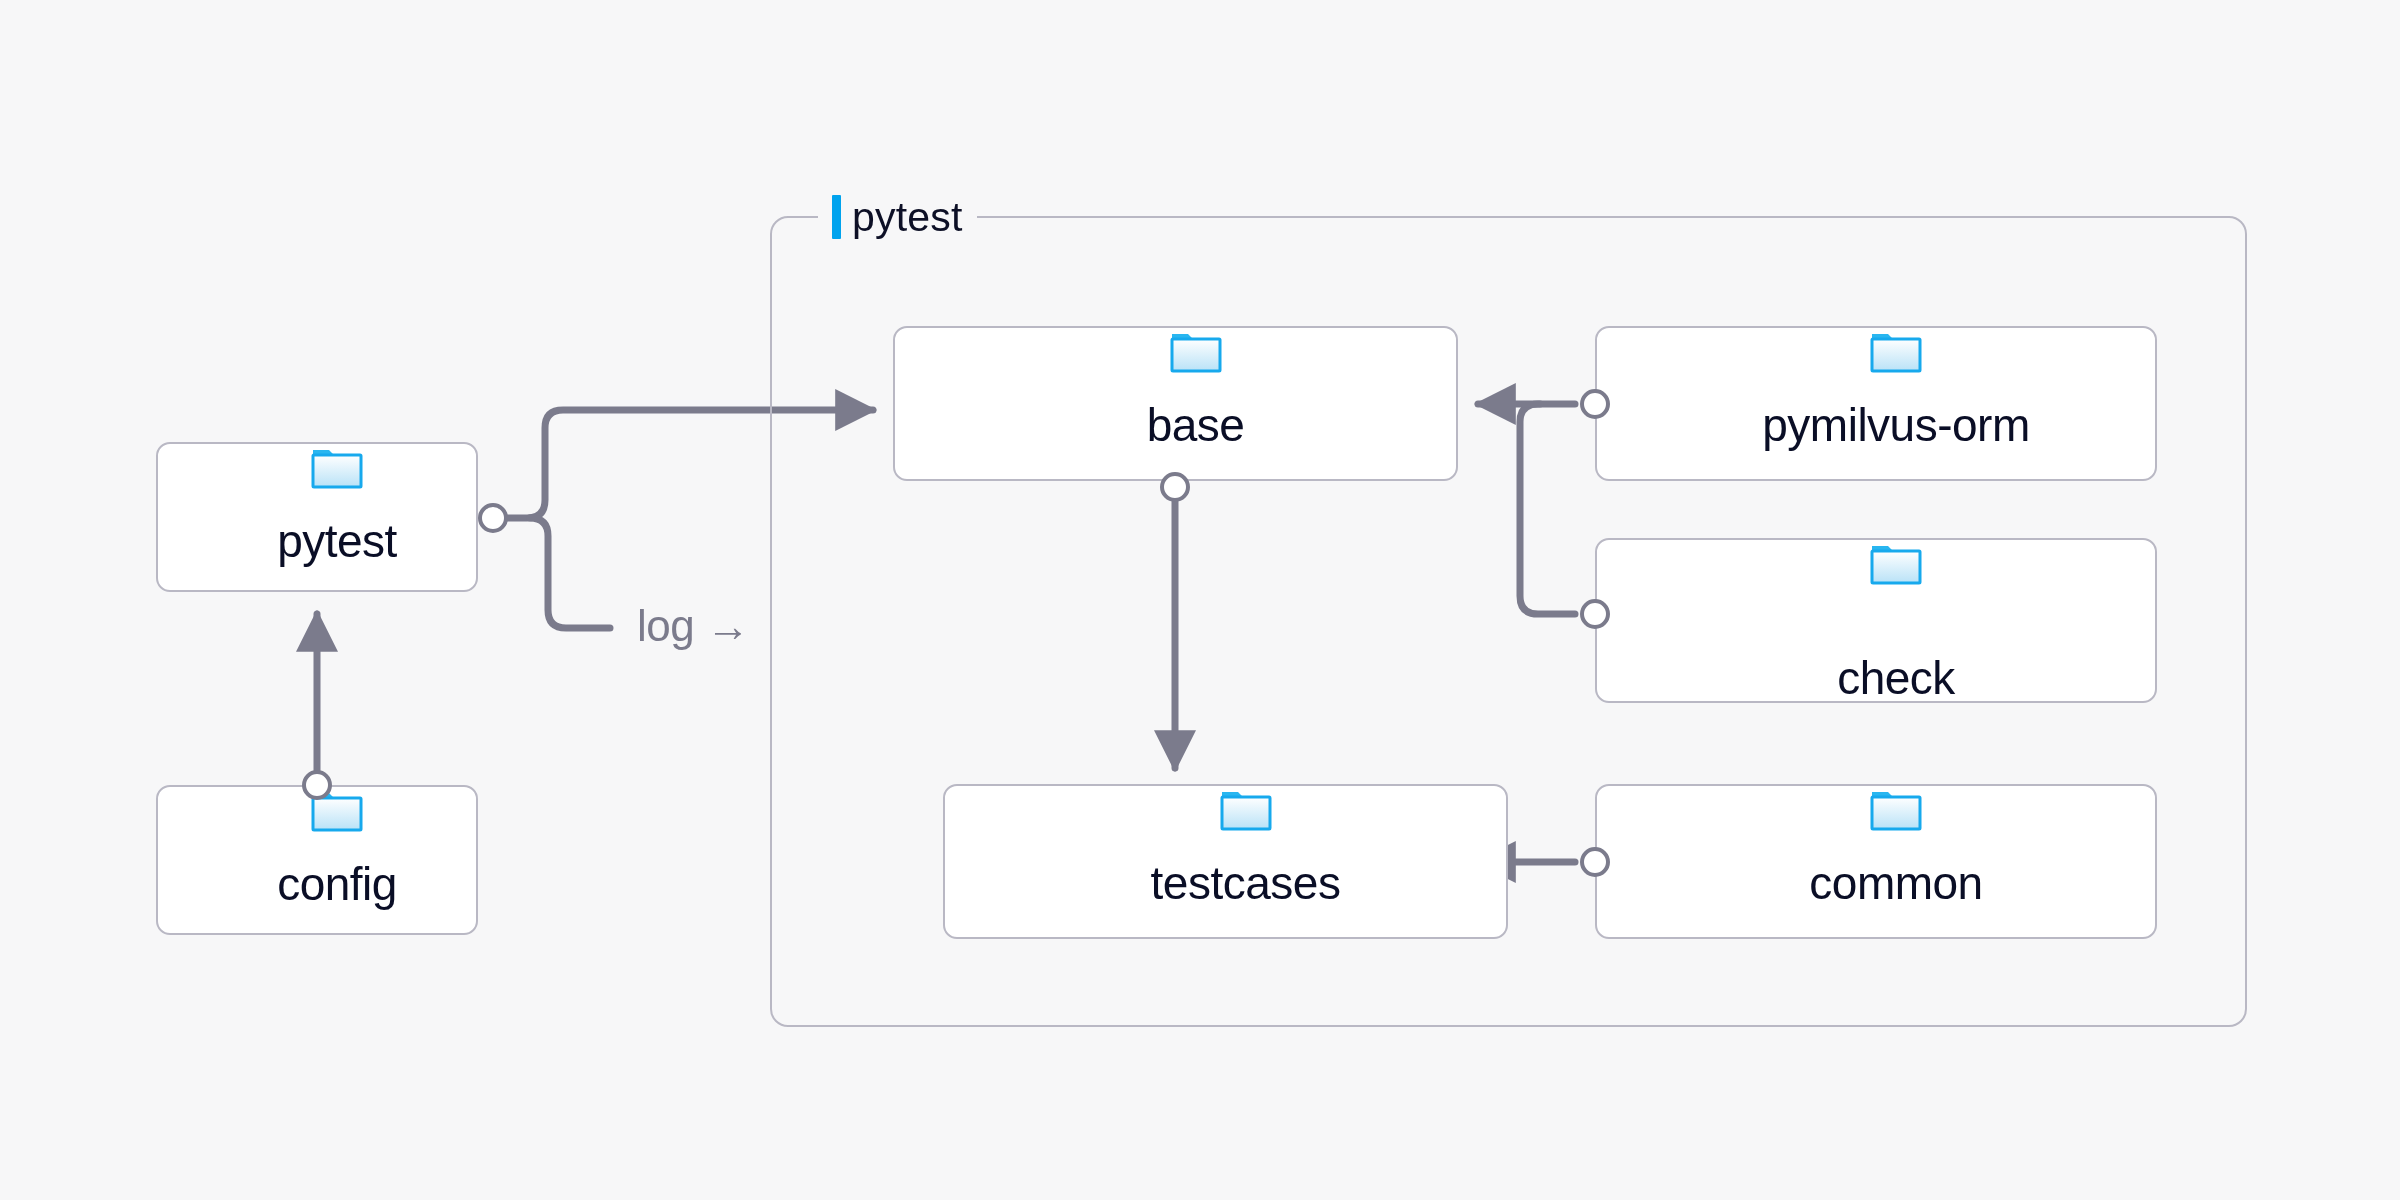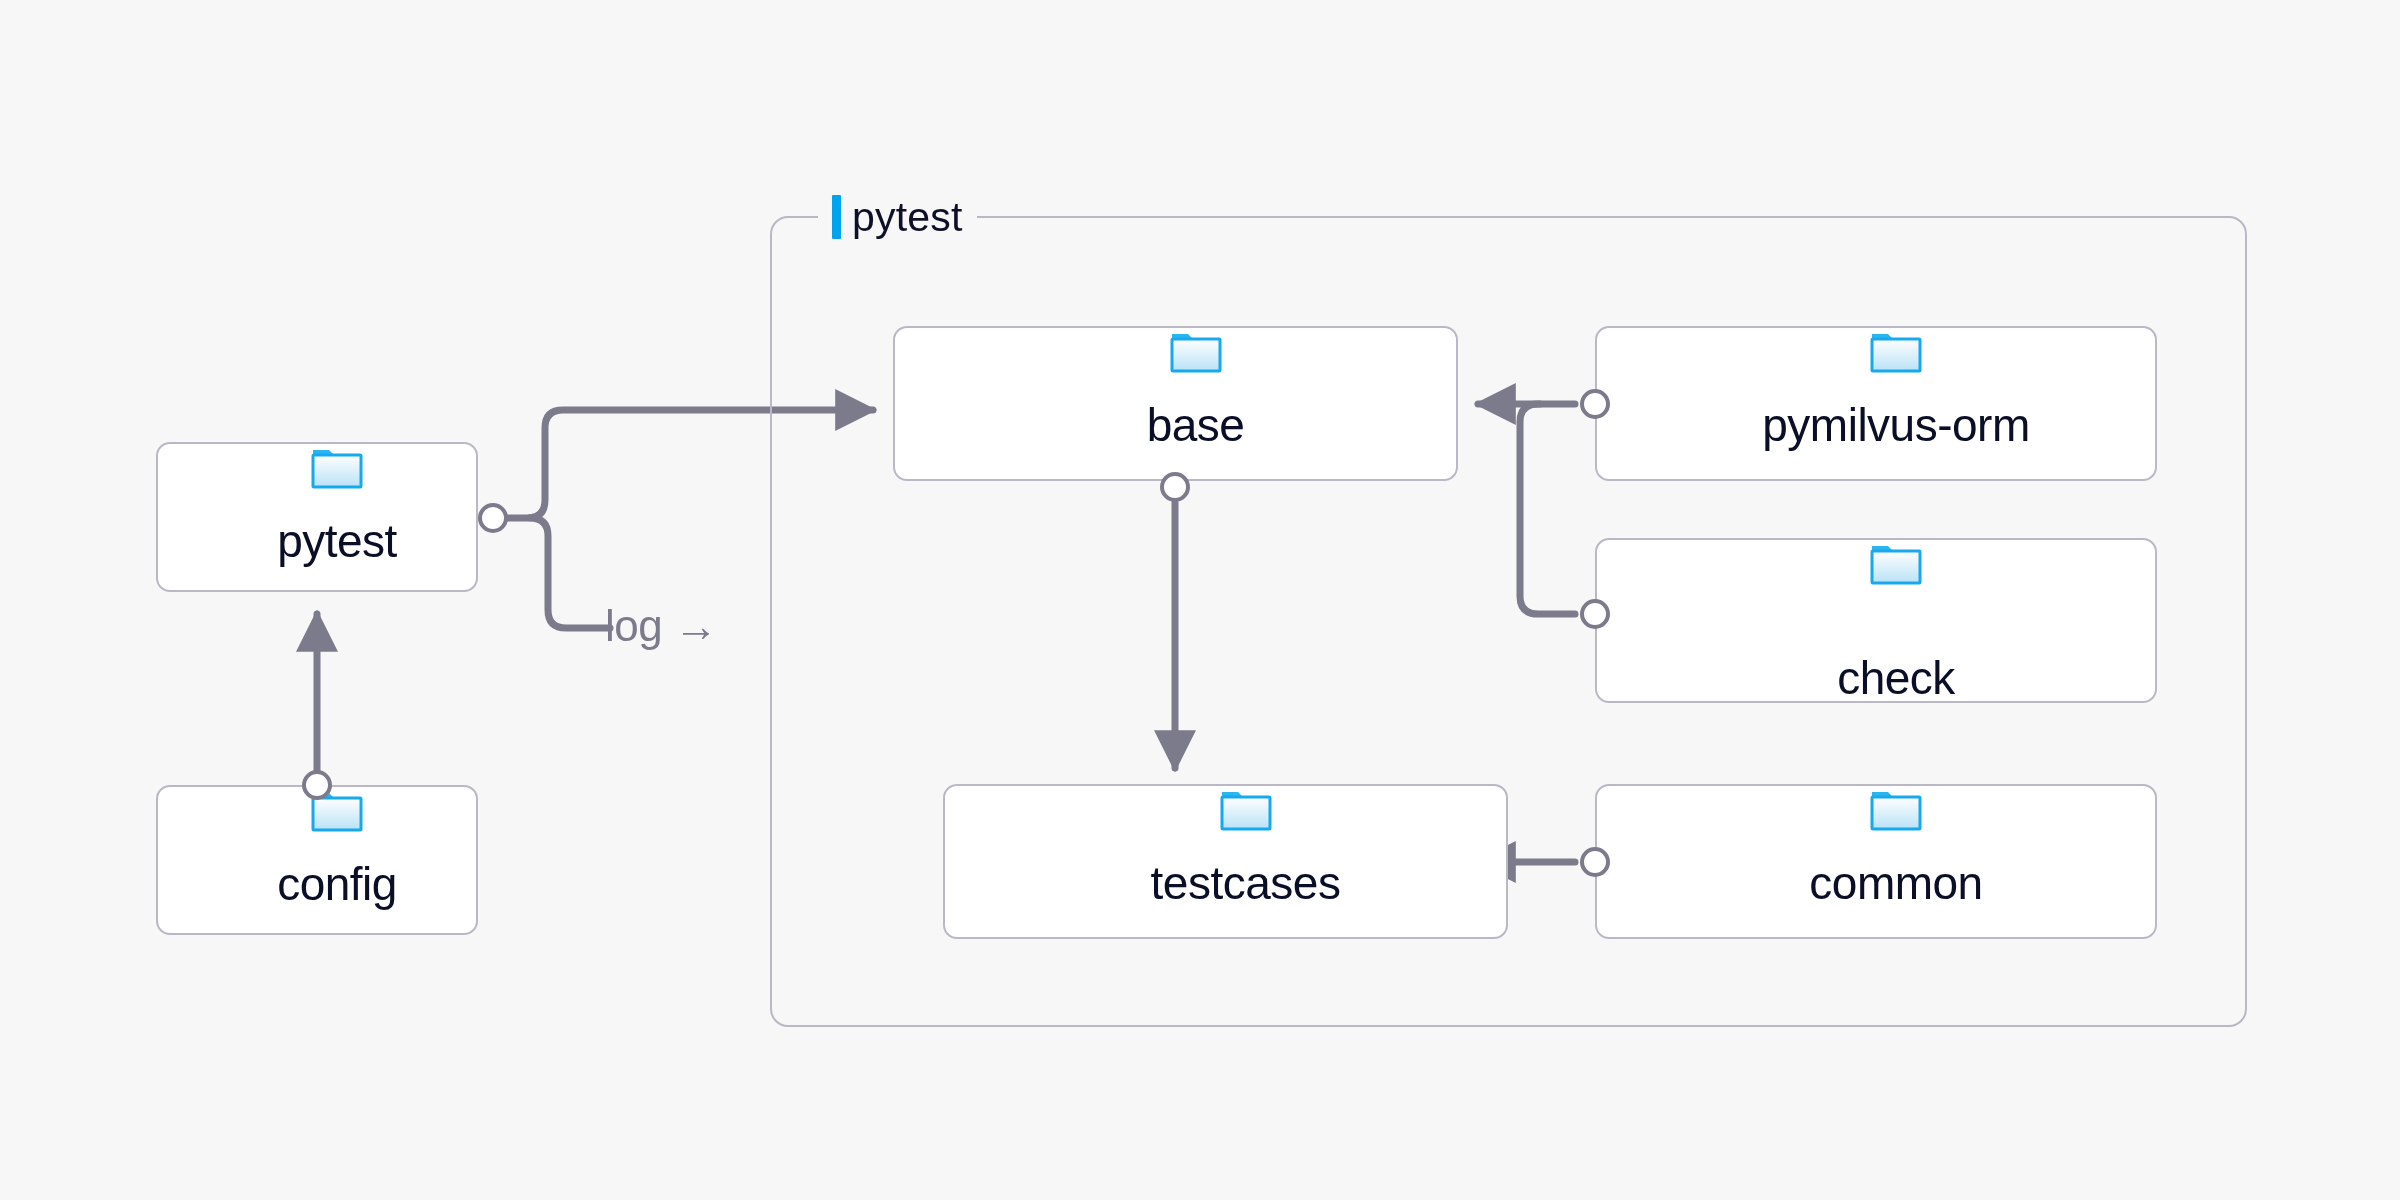--- a/index.html
+++ b/index.html
@@ -99,20 +99,21 @@
     box-sizing: border-box;
   }
   
   .edge-label {
     position: absolute;
     font-size: 44px;
     color: #7b7b8c;
     white-space: nowrap;
     line-height: 1;
     letter-spacing: -0.5px;
+    margin-left: 32px;
   }
 </style>
 </head>
 <body>
 
 <div id="canvas">
 
   <svg id="edge-layer" viewBox="0 0 2400 1200" width="2400" height="1200" xmlns="http://www.w3.org/2000/svg">
     <defs>
       <marker id="arrow" viewBox="0 0 10 10" refX="9" refY="5" markerWidth="6" markerHeight="6" orient="auto-start-reverse">

